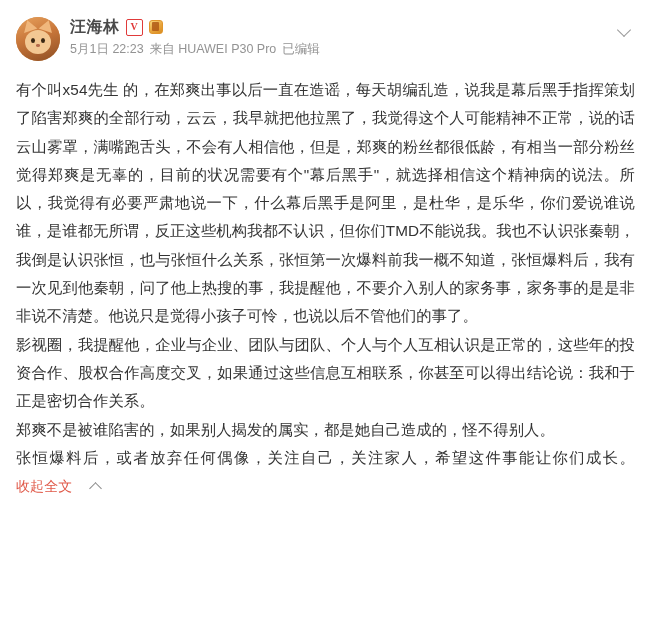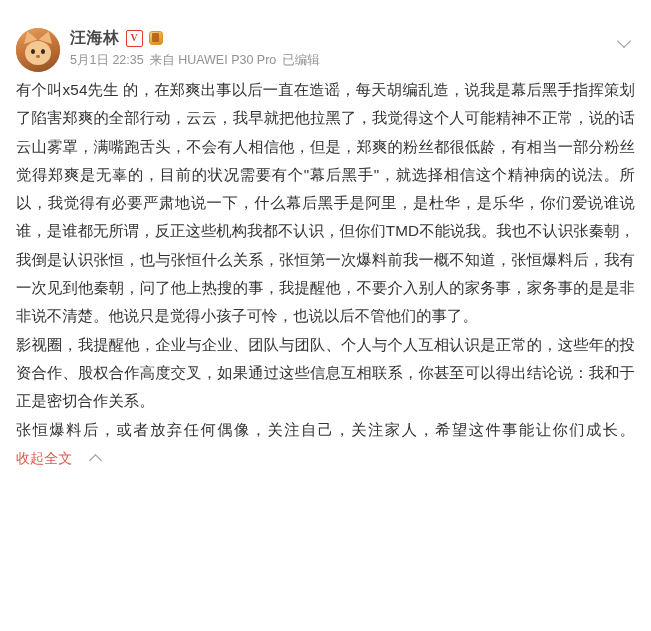--- a/index.html
+++ b/index.html
@@ -12,21 +12,21 @@
     background: #ffffff;
     font-family: "Liberation Sans", sans-serif;
     color: #333333;
     overflow: hidden;
   }
   .post {
     position: relative;
     width: 651px;
     height: 631px;
     box-sizing: border-box;
-    padding: 28px 16px 8px 16px;
+    padding: 17px 16px 8px 16px;
     background: #ffffff;
   }
   .header {
     display: flex;
     align-items: flex-start;
     height: 48px;
   }
   .avatar {
     width: 44px;
     height: 44px;
@@ -150,21 +150,21 @@
     position: absolute;
     left: 2px;
     top: 4px;
     width: 9px;
     height: 9px;
     border-right: 1.6px solid #9b9b9b;
     border-bottom: 1.6px solid #9b9b9b;
     transform: rotate(45deg);
   }
   .content {
-    margin-top: 0;
+    margin-top: 11px;
     font-size: 15.3px;
     line-height: 28.3px;
     color: #333333;
     text-align: justify;
     letter-spacing: 0.1px;
     font-family: "Liberation Sans", sans-serif;
   }
   .content p {
     margin: 0;
     text-indent: 0;
@@ -220,29 +220,30 @@
     <div class="head-info">
       <div class="name-row">
         <span class="username">汪海林</span>
         <span class="verified-badge">V</span>
         <span class="medal-icon">
           <span class="m-bg"></span>
           <span class="m-mark"></span>
         </span>
       </div>
       <div class="meta-row">
-        <span>5月1日 22:35</span><span class="meta-sep"></span><span>来自 HUAWEI P30 Pro</span><span class="meta-sep"></span><span>已编辑</span>
+        <span>5月1日 22:23</span><span class="meta-sep"></span><span>来自 HUAWEI P30 Pro</span><span class="meta-sep"></span><span>已编辑</span>
       </div>
     </div>
 
     <div class="chevron"></div>
   </div>
 
   <div class="content">
     <p>有个叫x54先生 的，在郑爽出事以后一直在造谣，每天胡编乱造，说我是幕后黑手指挥策划了陷害郑爽的全部行动，云云，我早就把他拉黑了，我觉得这个人可能精神不正常，说的话云山雾罩，满嘴跑舌头，不会有人相信他，但是，郑爽的粉丝都很低龄，有相当一部分粉丝觉得郑爽是无辜的，目前的状况需要有个"幕后黑手"，就选择相信这个精神病的说法。所以，我觉得有必要严肃地说一下，什么幕后黑手是阿里，是杜华，是乐华，你们爱说谁说谁，是谁都无所谓，反正这些机构我都不认识，但你们TMD不能说我。我也不认识张秦朝，我倒是认识张恒，也与张恒什么关系，张恒第一次爆料前我一概不知道，张恒爆料后，我有一次见到他秦朝，问了他上热搜的事，我提醒他，不要介入别人的家务事，家务事的是是非非说不清楚。他说只是觉得小孩子可怜，也说以后不管他们的事了。</p>
     <p>影视圈，我提醒他，企业与企业、团队与团队、个人与个人互相认识是正常的，这些年的投资合作、股权合作高度交叉，如果通过这些信息互相联系，你甚至可以得出结论说：我和于正是密切合作关系。</p>
+    <p>郑爽不是被谁陷害的，如果别人揭发的属实，都是她自己造成的，怪不得别人。</p>
     <p><span>张恒爆料后，或者放弃任何偶像，关注自己，关注家人，希望这件事能让你们成长。</span><span class="footer-line">
           <span class="collapse-link">收起全文</span>
           <span class="collapse-arrow"></span>
         </span></p>
   </div>
 
 </div>
 
 </body></html>

